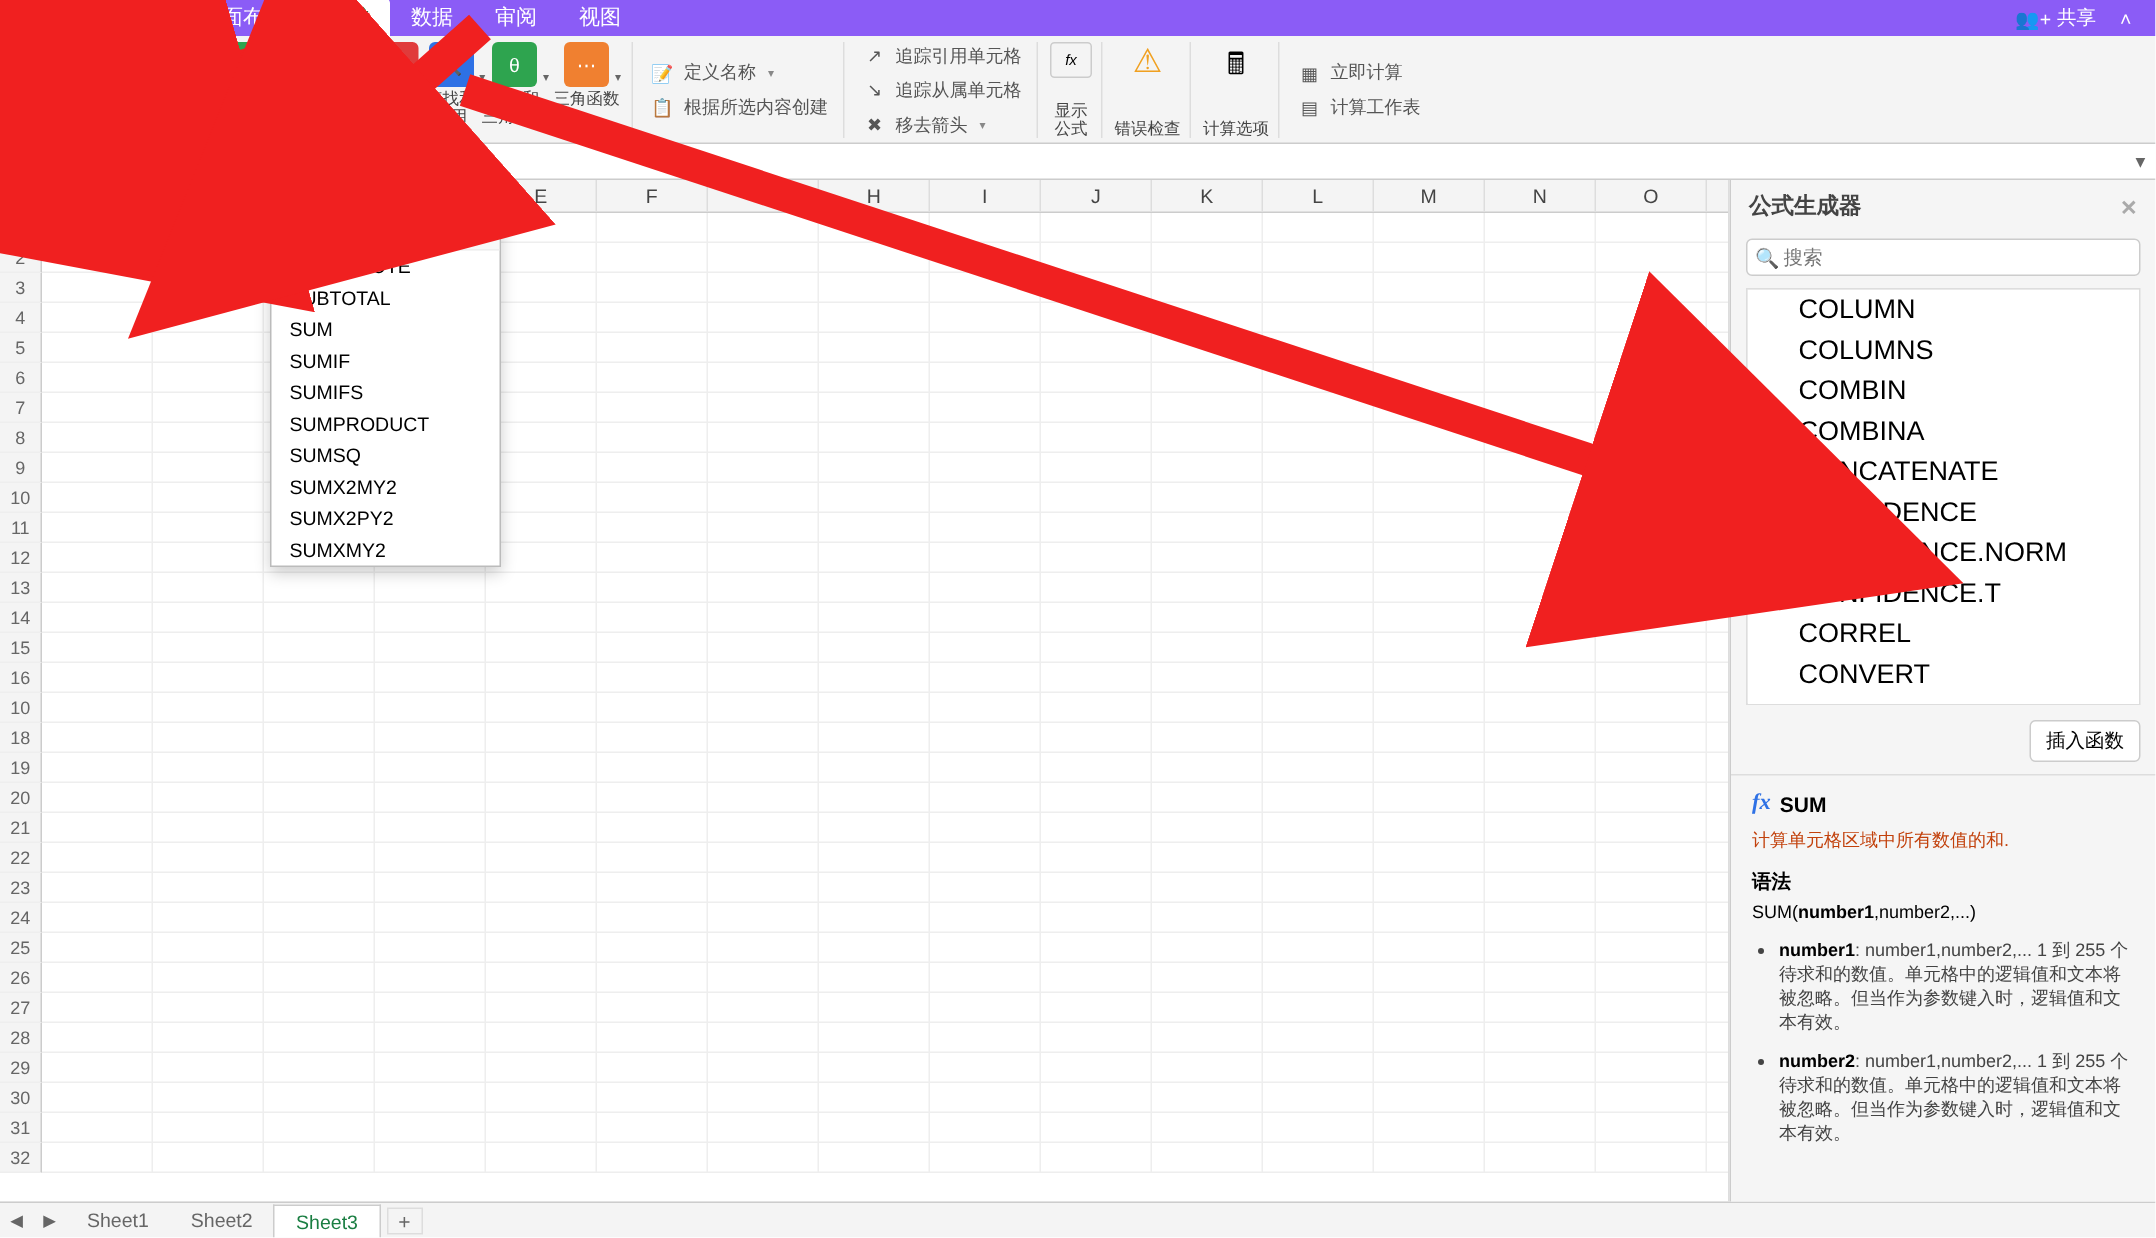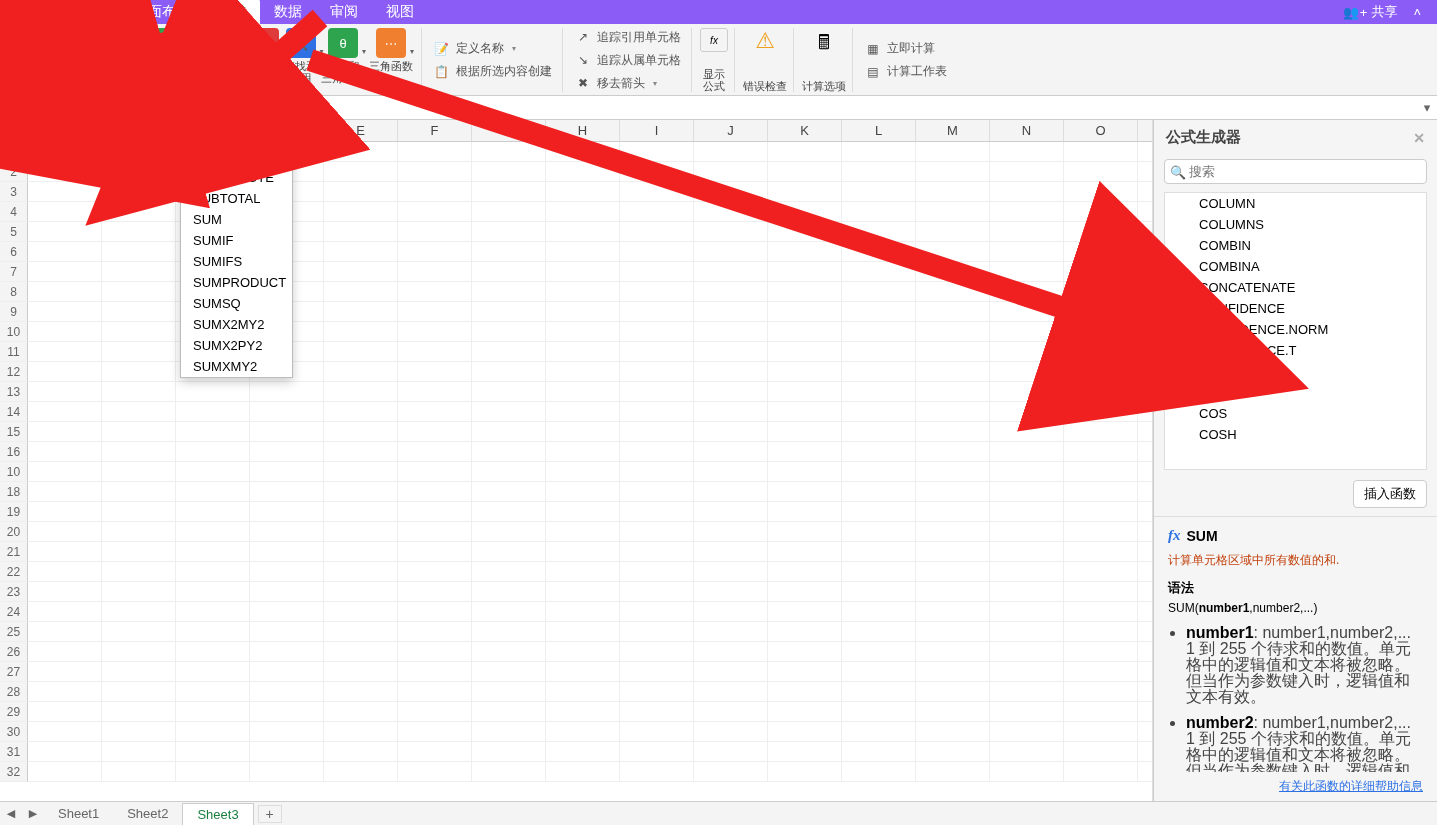--- a/index.html
+++ b/index.html
@@ -46,45 +46,45 @@
 .row-h { width: 28px; text-align: center; font-size: 12px; color: #666; border-right: 1px solid #ccc; border-bottom: 1px solid #eee; height: 20px; line-height: 20px; background: #f4f4f4; }
 .row-h.selected { background: #d4e8d4; color: #1a7e42; border-right: 2px solid #1a7e42; }
 .grid-body { position: absolute; top: 22px; left: 0; right: 0; bottom: 0; }
 .grid-rows { position: absolute; left: 28px; top: 0; right: 0; bottom: 0; }
 .row-numbers { position: absolute; left: 0; top: 0; width: 28px; }
 .cell-row { height: 20px; border-bottom: 1px solid #eee; display: flex; }
 .cell { width: 74px; border-right: 1px solid #eee; height: 20px; }
 .cell.active { outline: 2px solid #1a7e42; outline-offset: -1px; }
 
 
-.autocomplete { position: absolute; left: 180px; top: 120px; width: 113px; background: #fff; border: 1px solid #bbb; box-shadow: 0 4px 10px rgba(0,0,0,0.2); z-index: 100; max-height: 260px; overflow: hidden; }
+.autocomplete { position: absolute; left: 180px; top: 120px; width: 154px; background: #fff; border: 1px solid #bbb; box-shadow: 0 4px 10px rgba(0,0,0,0.2); z-index: 100; max-height: 260px; overflow: hidden; }
 .ac-item { padding: 3px 12px; font-size: 13px; cursor: pointer; }
 .ac-item.selected { background: #2e71e5; color: #fff; }
 .ac-header { padding: 3px 10px; font-size: 13px; font-weight: 500; color: #444; border-bottom: 1px solid #eee; background: #f8f8f8; }
 
 
 .panel { width: 284px; background: #f5f5f5; border-left: 1px solid #ccc; display: flex; flex-direction: column; height: 100%; }
 .panel-header { padding: 8px 12px; font-size: 15px; font-weight: 600; color: #444; display: flex; align-items: center; }
 .panel-close { margin-left: auto; color: #aaa; cursor: pointer; font-size: 14px; }
 .panel-search { padding: 4px 10px; }
 .panel-search input { width: 100%; padding: 4px 6px 4px 24px; border: 1px solid #ccc; border-radius: 4px; font-size: 13px; background: #fff; }
 .search-wrap { position: relative; }
 .search-wrap .search-icon { position: absolute; left: 6px; top: 50%; transform: translateY(-50%); color: #888; }
 .fn-list { background: #fff; margin: 4px 10px 6px 10px; border: 1px solid #ddd; height: 278px; overflow-y: auto; }
-.fn-item { padding: 3px 14px 3px 34px; font-size: 13px; cursor: pointer; }
+.fn-item { padding: 3px 14px 3px 34px; font-size: 18px; cursor: pointer; }
 .insert-row { display: flex; justify-content: flex-end; padding: 4px 10px 8px; border-bottom: 1px solid #ddd; }
 .insert-btn { background: #fff; border: 1px solid #ccc; border-radius: 4px; padding: 4px 10px; font-size: 13px; cursor: pointer; }
 .fn-detail { padding: 10px 14px; font-size: 13px; overflow-y: auto; flex: 1; }
 .fn-title { display: flex; align-items: center; gap: 6px; font-size: 14px; font-weight: 600; margin-bottom: 8px; }
 .fn-title .fx { font-family: "Times New Roman", serif; font-style: italic; color: #2e71e5; font-size: 15px; }
 .fn-desc { font-size: 12px; color: #c2410c; margin-bottom: 10px; }
 .fn-syntax-label { font-size: 13px; font-weight: 600; margin-bottom: 4px; }
 .fn-syntax { font-size: 12px; margin-bottom: 10px; }
 .fn-syntax b { font-weight: 600; }
-.fn-args { font-size: 16px; padding-left: 18px; }
+.fn-args { font-size: 12px; padding-left: 18px; }
 .fn-args li { margin-bottom: 10px; color: #444; line-height: 16px; }
 .fn-args b { color: #000; }
 .help-link { text-align: right; font-size: 12px; padding: 6px 14px; }
 .help-link a { color: #2e71e5; text-decoration: underline; cursor: pointer; }
 
 
 .tabs-bar { height: 24px; background: #f4f4f4; border-top: 1px solid #ccc; display: flex; align-items: center; }
 .nav-arrow { width: 22px; text-align: center; cursor: pointer; color: #666; font-size: 11px; display:inline-block; }
 .tab { padding: 3px 14px; font-size: 13px; cursor: pointer; color: #666; }
 .tab.active { background: #fff; color: #1a7e42; border-top: 1px solid #ccc; border-left: 1px solid #ccc; border-right: 1px solid #ccc; }
@@ -873,42 +873,41 @@
     </div>
     <div class="fn-list">
         <div class="fn-item">COLUMN</div>
         <div class="fn-item">COLUMNS</div>
         <div class="fn-item">COMBIN</div>
         <div class="fn-item">COMBINA</div>
         <div class="fn-item">CONCATENATE</div>
         <div class="fn-item">CONFIDENCE</div>
         <div class="fn-item">CONFIDENCE.NORM</div>
         <div class="fn-item">CONFIDENCE.T</div>
+        <div class="fn-item">CORREL</div>
         <div class="fn-item">CONVERT</div>
-        <div class="fn-item">CORREL</div>
         <div class="fn-item">COS</div>
         <div class="fn-item">COSH</div>
       </div>
     <div class="insert-row">
       <button class="insert-btn">插入函数</button>
     </div>
     <div class="fn-detail">
       <div class="fn-title">
           <span class="fx">fx</span>
           <span>SUM</span>
         </div>
       <div class="fn-desc">计算单元格区域中所有数值的和.</div>
       <div class="fn-syntax-label">语法</div>
       <div class="fn-syntax">SUM(<b>number1</b>,number2,...)</div>
       <ul class="fn-args">
           <li><b>number1</b>: number1,number2,... 1 到 255 个待求和的数值。单元格中的逻辑值和文本将被忽略。但当作为参数键入时，逻辑值和文本有效。</li>
           <li><b>number2</b>: number1,number2,... 1 到 255 个待求和的数值。单元格中的逻辑值和文本将被忽略。但当作为参数键入时，逻辑值和文本有效。</li>
         </ul>
     </div>
-    <div class="help-link"><a>有关此函数的详细帮助信息</a></div>
   </div>
 </div>
 
 <div class="autocomplete">
   <div class="ac-item selected">SUM</div>
   <div class="ac-header">函数</div>
 <div class="ac-item">SUBSTITUTE</div>
     <div class="ac-item">SUBTOTAL</div>
     <div class="ac-item">SUM</div>
     <div class="ac-item">SUMIF</div>

